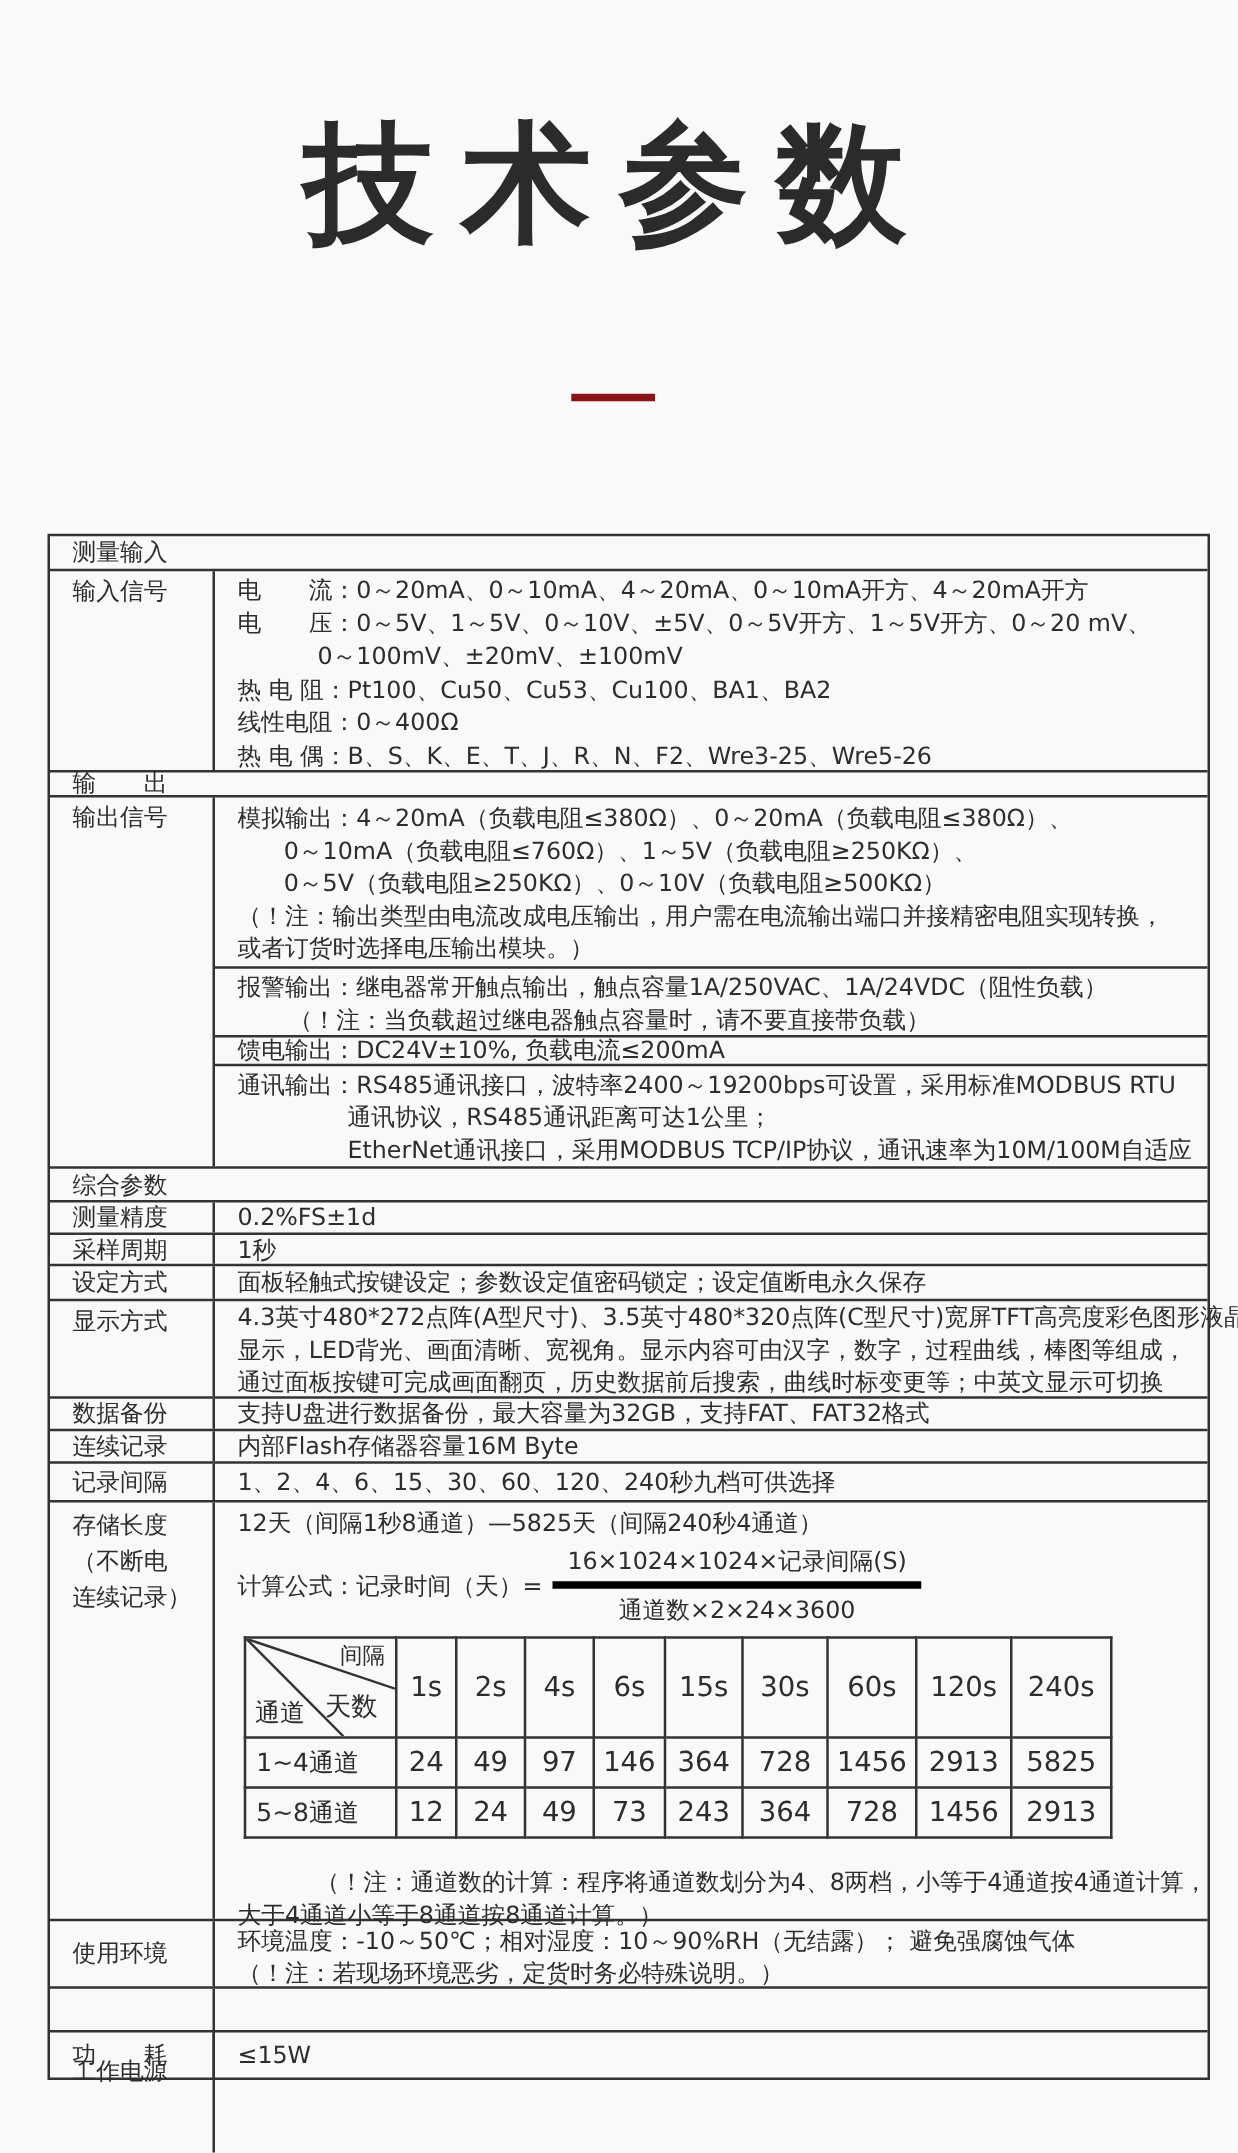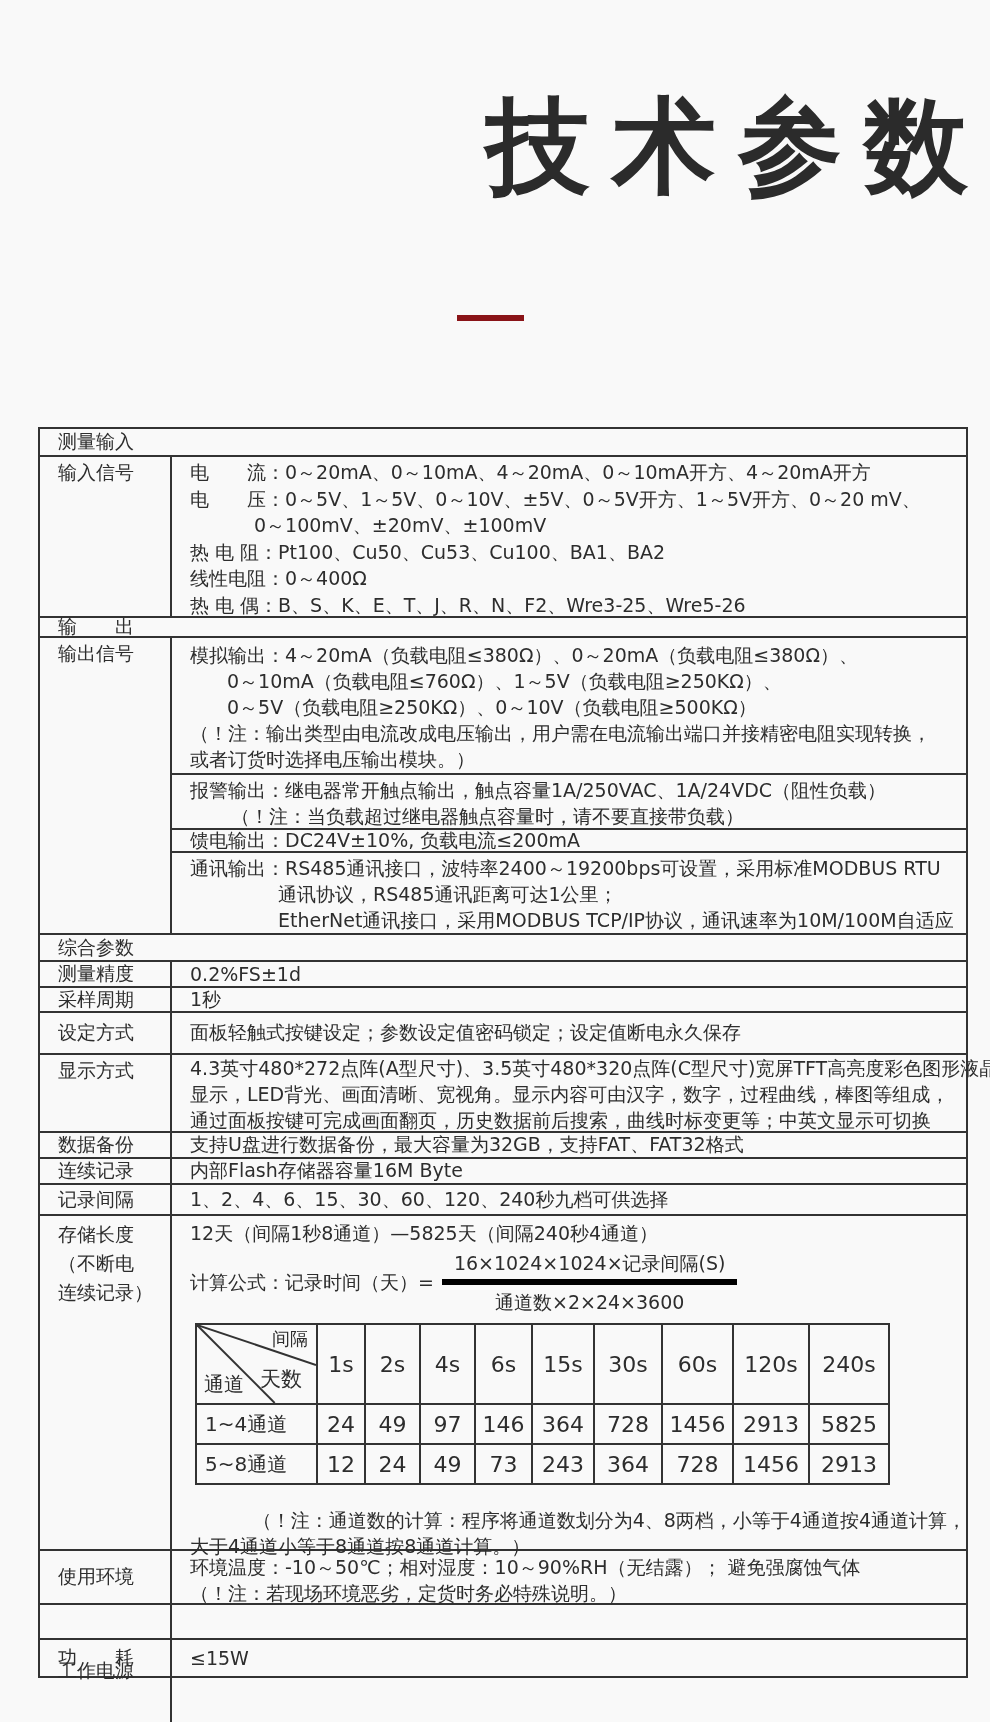--- a/index.html
+++ b/index.html
@@ -6,21 +6,21 @@
   body {
     width:990px; height:1722px;
     background:#f9f9f9;
     font-family:"DejaVu Sans","Liberation Sans",sans-serif;
     color:#2d2d2d;
     position:relative;
     overflow:hidden;
   }
   .title {
     position:absolute; top:92px; left:0; width:990px;
-    margin:0; text-align:right;
+    margin:0; text-align:center;
     font-size:104px; font-weight:bold; letter-spacing:22px;
     color:#2b2b2b; line-height:1.05; white-space:nowrap;
   }
   .divider {
     position:absolute; left:457px; top:315px;
     width:67px; height:6px; background:#8a1418;
   }
   .spec {
     position:absolute; left:38px; top:427px; width:930px;
     border:2px solid #333; box-sizing:border-box;
@@ -44,21 +44,21 @@
   .sub { box-sizing:border-box; padding-left:18px; border-top:2px solid #333; }
   .sub:first-child { border-top:none; }
   .pt2 { padding-top:2px; } .pt4 { padding-top:4px; }
   .mlA { margin-left:37px; }   
   .mlAl { margin-left:41px; }  
   .mlV { margin-left:64px; }   
   .mlC { margin-left:88px; }   
   
   .h-sec1{height:28px;} .h-input{height:161px;} .h-sec2{height:20px;}
   .h-analog{height:135px;} .h-alarm{height:55px;} .h-feed{height:23px; display:flex; align-items:center;} .h-comm{height:82px;}
-  .h-sec3{height:27px;} .h-acc{height:26px;} .h-samp{height:25px;} .h-set{height:42px;}
+  .h-sec3{height:27px;} .h-acc{height:26px;} .h-samp{height:25px;} .h-set{height:28px;}
   .h-disp{height:78px;} .h-back{height:26px;} .h-cap{height:26px;} .h-int{height:31px;}
   .h-stor{height:335px;} .h-env{height:54px;} .h-pow{height:35px;flex-direction:column;} .h-cons{height:36px;}
   
   .formula { display:flex; align-items:center; margin-top:6px; white-space:nowrap; }
   .frac { display:inline-block; text-align:center; margin-left:8px; }
   .fnum { display:block; padding:0 12px 5px; border-bottom:6px solid #000000; line-height:22px; }
   .fden { display:block; padding-top:6px; line-height:22px; }
   
   table.mx { border-collapse:collapse; margin:10px 0 0 5px; table-layout:fixed; }
   .mx td, .mx th { border:2px solid #333; text-align:center; vertical-align:middle;

